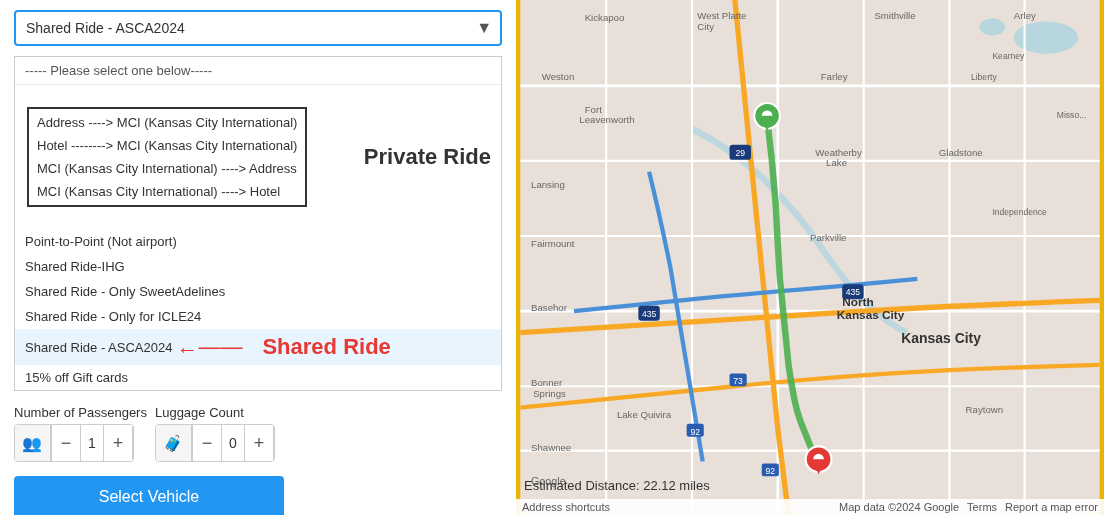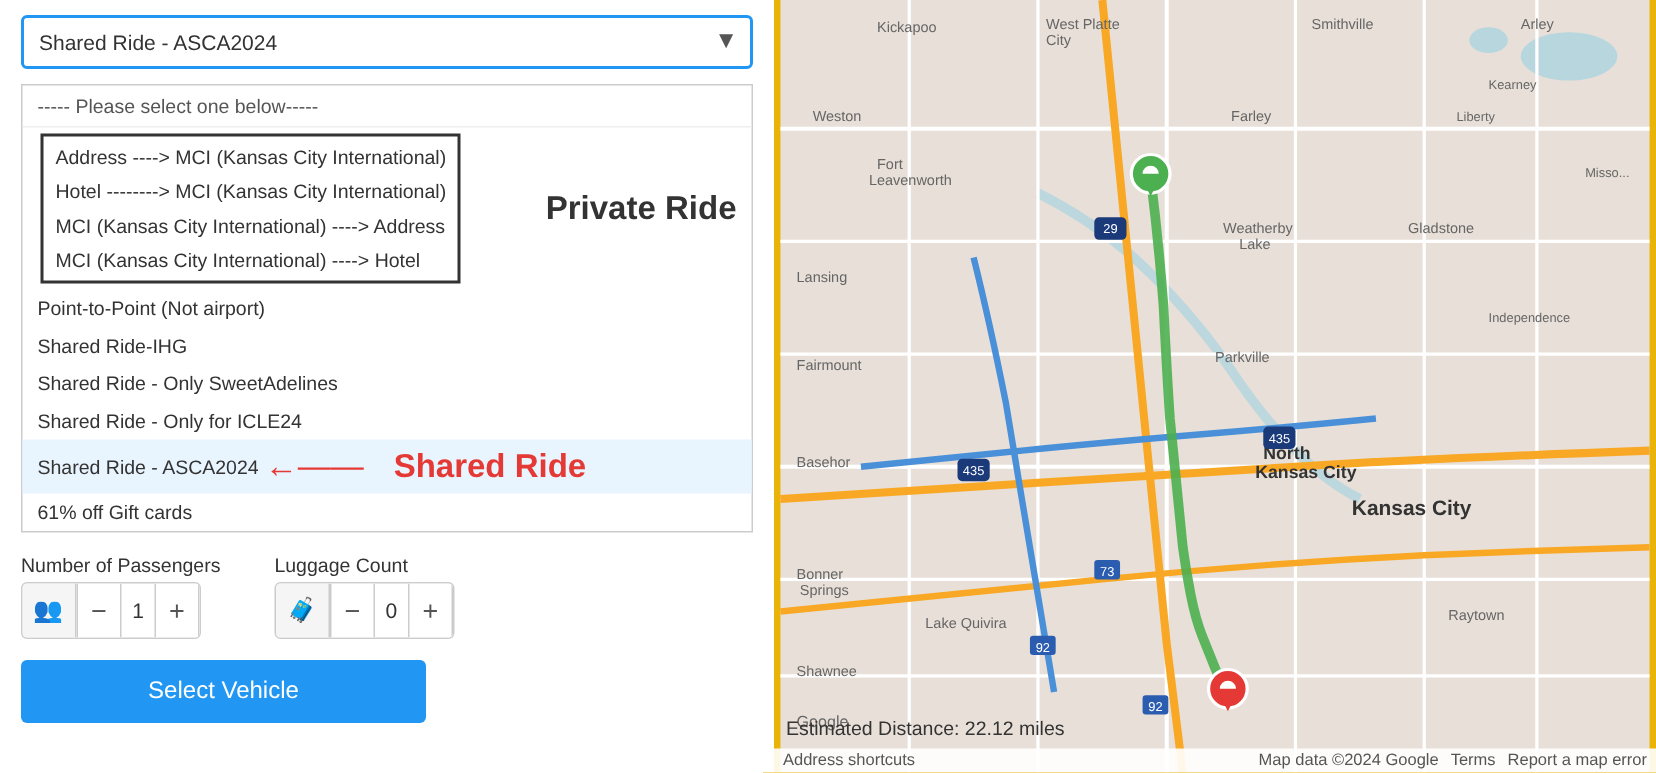--- a/index.html
+++ b/index.html
@@ -59,21 +59,21 @@
     }
 
     .dropdown-placeholder {
       padding: 6px 10px;
       color: #555;
       border-bottom: 1px solid #eee;
     }
 
     .dropdown-group-box {
       border: 2px solid #333;
-      margin: 0 6px;
+      margin: 18px 6px;
       padding: 2px 0;
     }
 
     .dropdown-group-box .dropdown-item {
       padding: 4px 8px;
     }
 
     .dropdown-item {
       padding: 5px 10px;
       cursor: pointer;
@@ -109,21 +109,21 @@
     .arrow-indicator {
       display: inline-block;
       color: #e53935;
       font-size: 22px;
       margin-left: 4px;
     }
 
     
     .counters-row {
       display: flex;
-      gap: 36px;
+      gap: 8px;
       align-items: flex-end;
       margin-top: 4px;
     }
 
     .counter-group {
       display: flex;
       flex-direction: column;
       gap: 4px;
     }
 
@@ -277,21 +277,21 @@
     <div class="dropdown-item">Shared Ride-IHG</div>
     <div class="dropdown-item">Shared Ride - Only SweetAdelines</div>
     <div class="dropdown-item">Shared Ride - Only for ICLE24</div>
 
     <div class="dropdown-item selected selected-row">
       <span>Shared Ride - ASCA2024</span>
       <span class="arrow-indicator"> ←——</span>
       <span class="shared-ride-label">Shared Ride</span>
     </div>
 
-    <div class="dropdown-item">61% off Gift cards</div>
+    <div class="dropdown-item">15% off Gift cards</div>
   </div>
 
   <div class="counters-row">
 
     <div class="counter-group">
       <div class="counter-label">Number of Passengers</div>
       <div class="counter-control">
         <div class="counter-icon">👥</div>
         <button class="counter-btn">−</button>
         <span class="counter-value">1</span>

